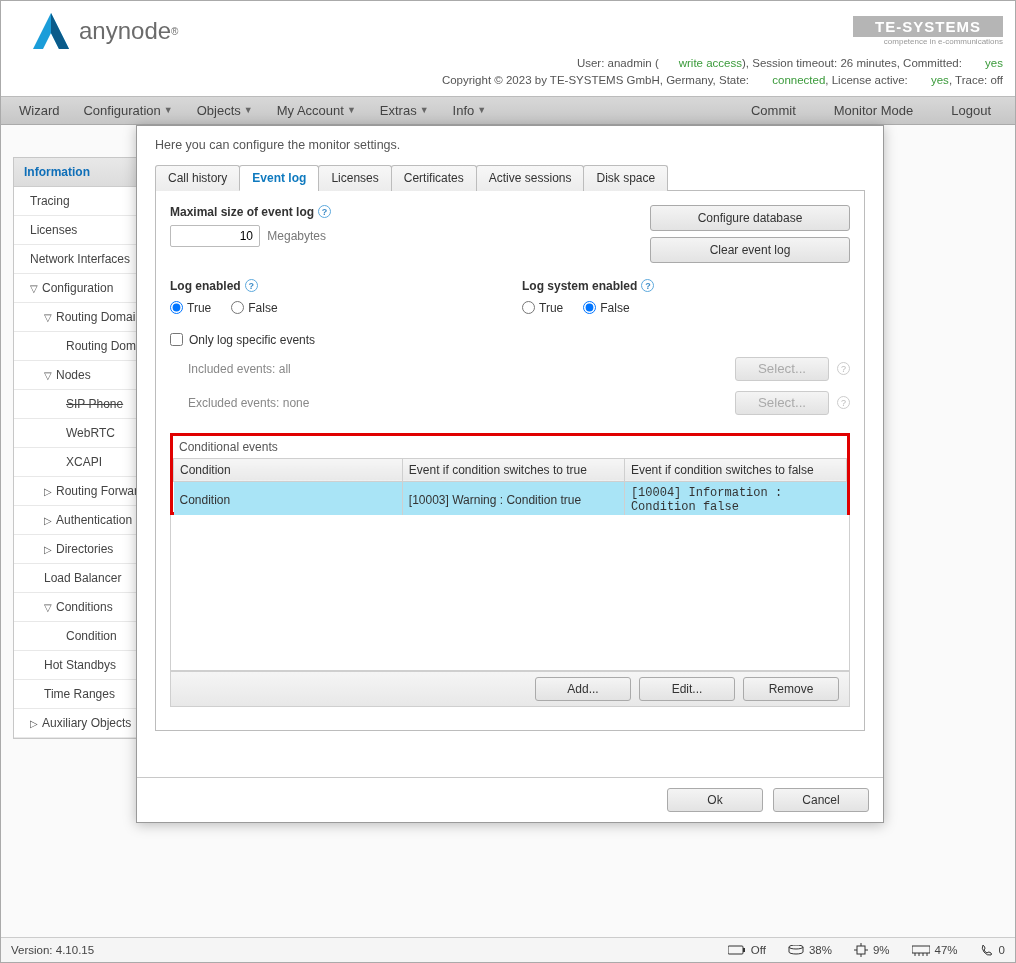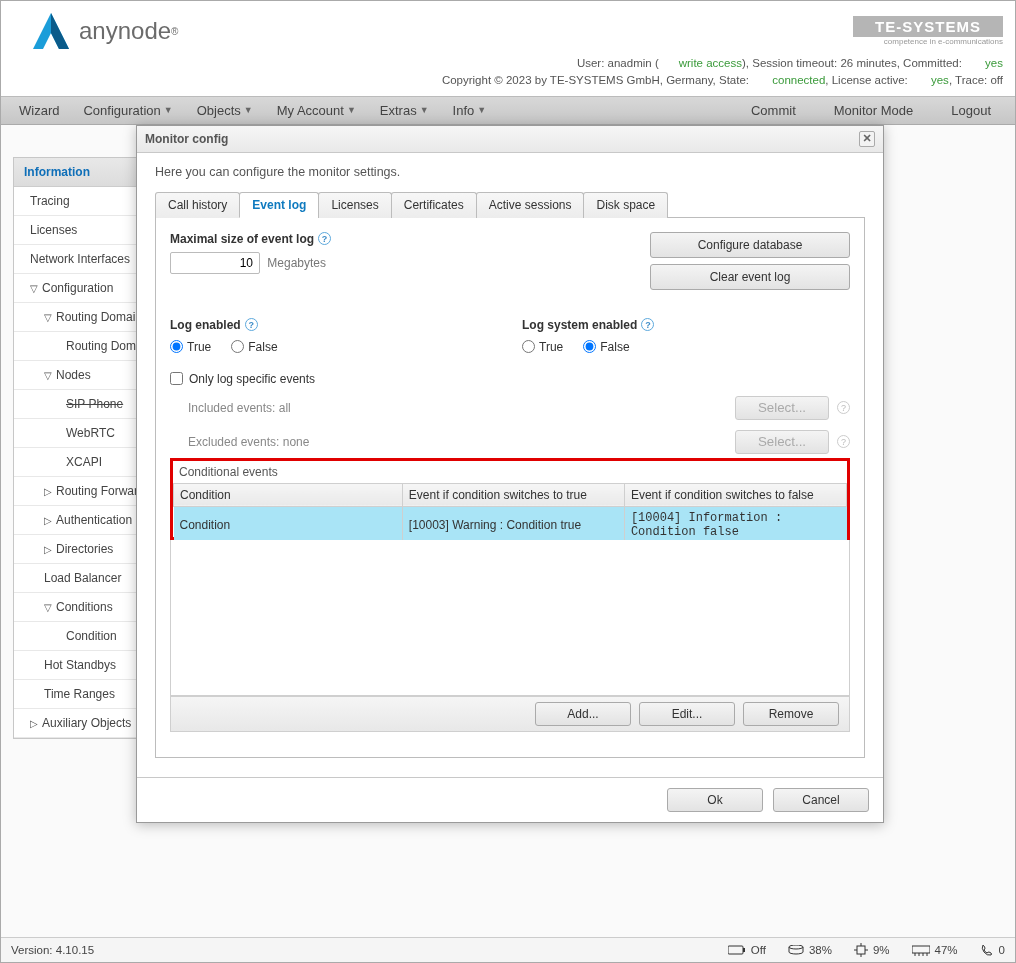--- a/index.html
+++ b/index.html
@@ -196,21 +196,21 @@
 .small-btn {
   width:94px; height:24px;
   border:1px solid #ccc; border-radius:3px;
   background: linear-gradient(#f4f4f4,#e3e3e3);
   color:#aaa; cursor:default;
 }
 
 
 .cond-box {
   border:3px solid #e00000;
-  margin-top:4px;
+  margin-top:18px;
   padding:0;
   height:82px;
 }
 .cond-title { font-size:12px; color:#555; padding:4px 6px 4px 6px; }
 .cond-table { width:100%; border-collapse:collapse; font-size:12px; }
 .cond-table th {
   background: linear-gradient(#f6f6f6,#e9e9e9);
   border:1px solid #cfcfcf;
   text-align:left; padding:4px 6px; font-weight:normal; color:#333;
 }
@@ -358,26 +358,20 @@
     <div class="sp-item indent1"><span class="arrow">▷</span><span>Directories</span></div>
     <div class="sp-item indent1">Load Balancer</div>
     <div class="sp-item indent1"><span class="arrow">▽</span><span>Conditions</span></div>
     <div class="sp-item indent2">Condition</div>
     <div class="sp-item indent1">Hot Standbys</div>
     <div class="sp-item indent1">Time Ranges</div>
     <div class="sp-item"><span class="arrow">▷</span><span>Auxiliary Objects</span></div>
   </div>
 
   <div class="dialog">
-    <div class="dialog-title">
-      <span>Monitor config</span>
-      <div class="closebtn">
-          <span>✕</span>
-        </div>
-    </div>
     <div class="dialog-body">
       <div class="dialog-desc">Here you can configure the monitor settings.</div>
 
       <div class="tabs">
         <div class="tab">Call history</div>
         <div class="tab active">Event log</div>
         <div class="tab">Licenses</div>
         <div class="tab">Certificates</div>
         <div class="tab">Active sessions</div>
         <div class="tab">Disk space</div>
@@ -394,21 +388,21 @@
               <input class="numbox" value="10" style="">
               <span class="unit">Megabytes</span>
             </div>
           </div>
           <div class="btn-row">
             <button class="wide-btn">Configure database</button>
             <button class="wide-btn">Clear event log</button>
           </div>
         </div>
 
-        <div class="row-group" style="margin-top:28px;">
+        <div class="row-group" style="margin-top:16px;">
           <div class="col">
             <div class="label-b">
               <span>Log enabled</span>
               <span class="help-ic">?</span>
             </div>
             <div class="radios">
               <label>
                   <input type="radio" name="le" checked="" style="">
                   <span>True</span>
                 </label>

